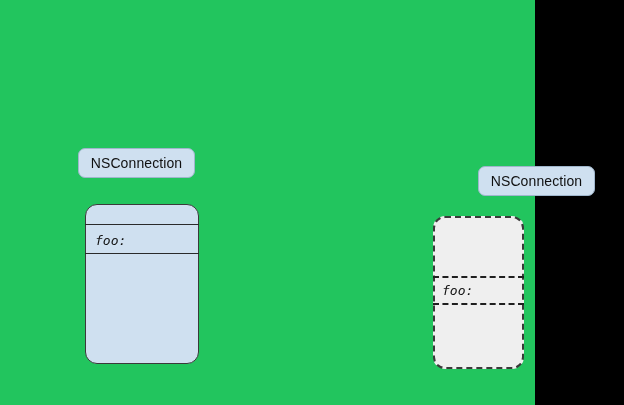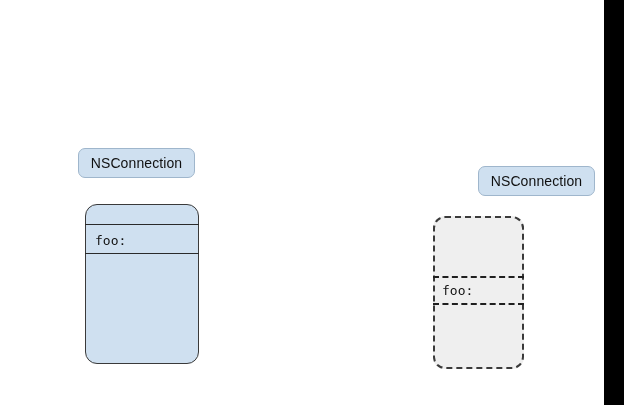--- a/index.html
+++ b/index.html
@@ -11,23 +11,23 @@
     width: 624px;
     height: 405px;
     position: relative;
     overflow: hidden;
     font-family: "Liberation Sans", sans-serif;
   }
   .canvas {
     position: absolute;
     left: 0;
     top: 0;
-    width: 604px;
+    width: 535px;
     height: 405px;
-    background: #ffffff;
+    background: #22c55e;
   }
 
   
   .class-label {
     position: absolute;
     box-sizing: border-box;
     background: #cfe0f0;
     border: 1px solid #9fb6cc;
     border-radius: 7px;
     color: #101010;
@@ -39,20 +39,21 @@
     justify-content: center;
     letter-spacing: 0.1px;
   }
   #label-left  { left: 78px;  top: 148px; width: 117px; height: 30px; }
   #label-right { left: 478px; top: 166px; width: 117px; height: 30px; }
 
   
   .obj-box {
     position: absolute;
     box-sizing: border-box;
+    font-style: italic;
   }
 
   
   #box-left {
     left: 85px;
     top: 204px;
     width: 114px;
     height: 160px;
     background: #cfe0f0;
     border: 1px solid #3a3a3a;

